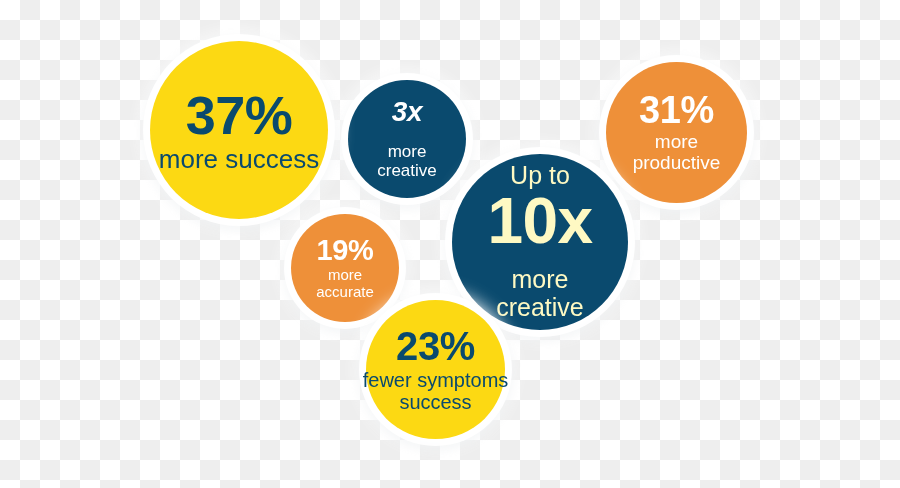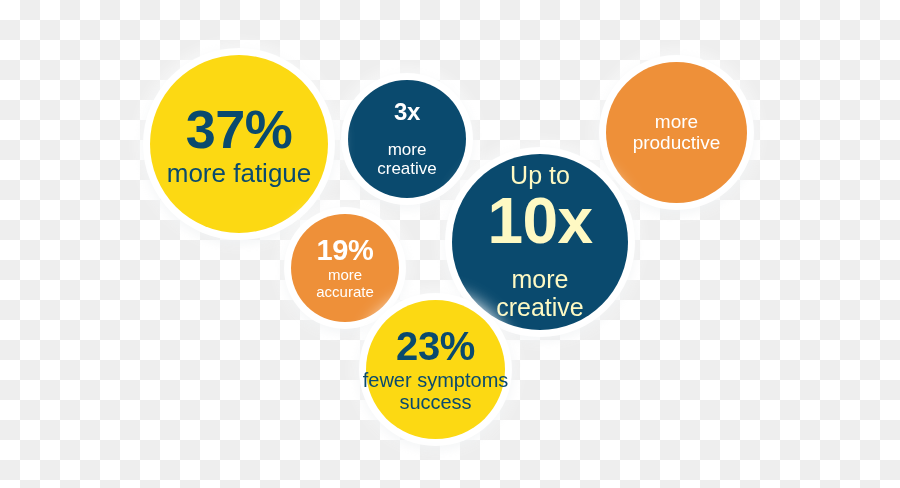--- a/index.html
+++ b/index.html
@@ -61,32 +61,32 @@
   }
   .bubble .sub2 {
     font-weight: normal;
     white-space: nowrap;
   }
 
   
 
   
   #bubble-success {
-    left: 150px; top: 55px; width: 178px; height: 178px;
+    left: 150px; top: 41px; width: 178px; height: 178px;
     background: #fcd913; color: #0a4a6e;
   }
   #bubble-success .big { font-size: 54px; margin-bottom: 4px; }
   #bubble-success .sub { font-size: 26px; }
 
   
   #bubble-creative {
     left: 348px; top: 80px; width: 118px; height: 118px;
     background: #0a4a6e; color: #ffffff;
   }
-  #bubble-creative .big { font-size: 24px; margin-bottom: 17px; }
+  #bubble-creative .big { font-size: 28px; margin-bottom: 17px; font-style: italic; }
   #bubble-creative .sub { font-size: 17px; line-height: 1.08; }
   #bubble-creative .sub2 { font-size: 17px; line-height: 1.08; }
 
   
   #bubble-productive {
     left: 606px; top: 62px; width: 141px; height: 141px;
     background: #ee9039; color: #ffffff;
   }
   #bubble-productive .big { font-size: 38px; margin-bottom: 3px; }
   #bubble-productive .sub { font-size: 19px; line-height: 1.1; }
@@ -128,30 +128,31 @@
   #bubble-engaged    { z-index: 4; }
   #bubble-fatigue    { z-index: 5; }
 </style>
 </head>
 <body>
 
 <div id="infographic">
 
   <div class="bubble" id="bubble-success" style="background: rgb(252, 217, 19); color: rgb(10, 74, 110);">
     <span class="big">37%</span>
-    <span class="sub">more fatigue</span>
+    <span class="sub">more success</span>
   </div>
 
   <div class="bubble" id="bubble-creative" style="background: rgb(10, 74, 110); color: rgb(255, 255, 255);">
     <span class="big">3x</span>
     <span class="sub">more</span>
     <span class="sub2">creative</span>
   </div>
 
   <div class="bubble" id="bubble-productive" style="background: rgb(238, 144, 57); color: rgb(255, 255, 255);">
+    <span class="big">31%</span>
     <span class="sub">more</span>
     <span class="sub2">productive</span>
   </div>
 
   <div class="bubble" id="bubble-engaged" style="background: rgb(10, 74, 110); color: #fef9c3;">
     <span class="pre">Up to</span>
     <span class="big">10x</span>
     <span class="sub">more</span>
     <span class="sub2">creative</span>
   </div>

